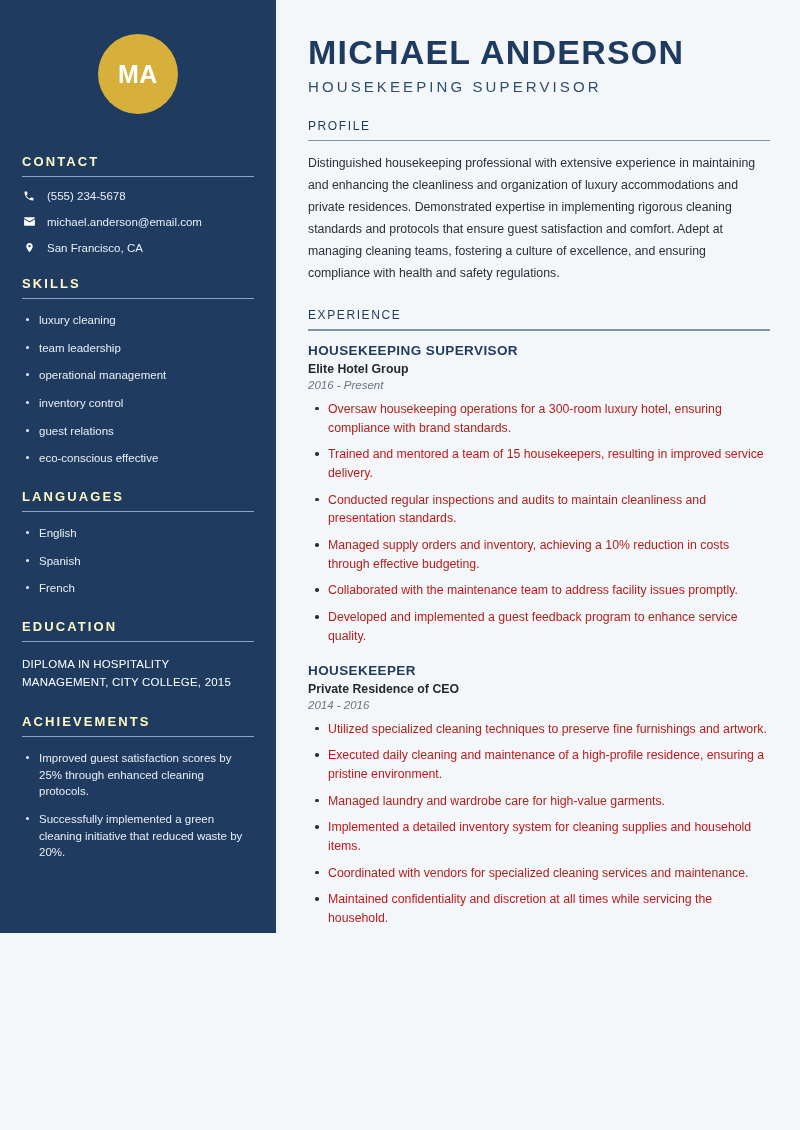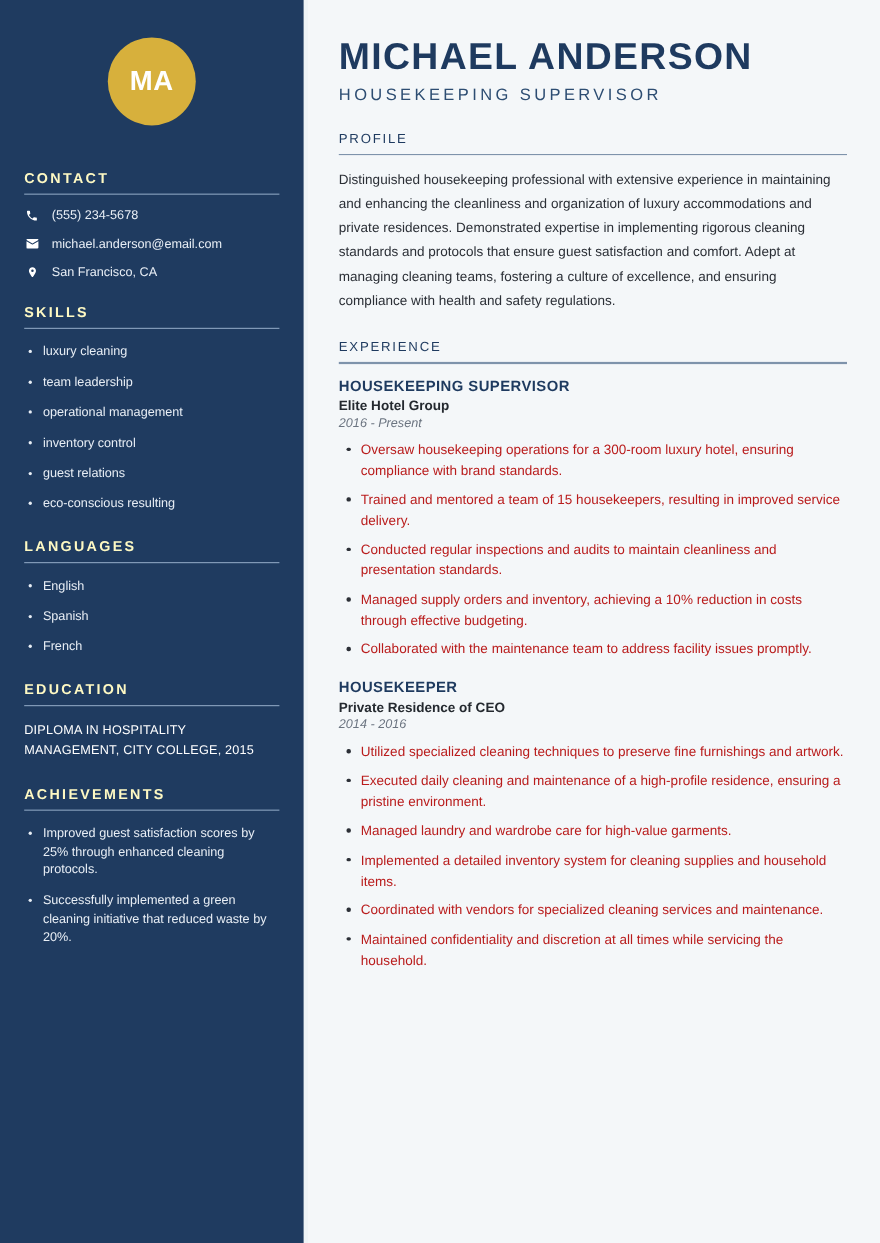--- a/index.html
+++ b/index.html
@@ -8,21 +8,21 @@
     font-family:"Liberation Sans", sans-serif;
     background:#f4f7f9;
     display:flex;
     overflow:hidden;
   }
 
   
   .sidebar {
     width:280px;
     min-width:280px;
-    height:1130px;
+    height:933px;
     background:#1f3b60;
     color:#ffffff;
     padding:0 22px;
     border-right:4px solid #eef3f6;
   }
   .avatar-wrap {
     display:flex;
     justify-content:center;
     padding-top:34px;
     padding-bottom:40px;
@@ -213,21 +213,21 @@
 
   <section class="side-section">
     <div class="side-heading">SKILLS</div>
     <div class="side-rule"></div>
     <ul class="side-list">
       <li>luxury cleaning</li>
       <li>team leadership</li>
       <li>operational management</li>
       <li>inventory control</li>
       <li>guest relations</li>
-      <li>eco-conscious resulting</li>
+      <li>eco-conscious effective</li>
     </ul>
   </section>
 
   <section class="side-section">
     <div class="side-heading">LANGUAGES</div>
     <div class="side-rule"></div>
     <ul class="side-list">
       <li>English</li>
       <li>Spanish</li>
       <li>French</li>
@@ -269,20 +269,21 @@
     <div class="exp-block">
       <div class="job-title">HOUSEKEEPING SUPERVISOR</div>
       <div class="job-company">Elite Hotel Group</div>
       <div class="job-dates">2016 - Present</div>
       <ul class="job-list">
         <li>Oversaw housekeeping operations for a 300-room luxury hotel, ensuring compliance with brand standards.</li>
         <li>Trained and mentored a team of 15 housekeepers, resulting in improved service delivery.</li>
         <li>Conducted regular inspections and audits to maintain cleanliness and presentation standards.</li>
         <li>Managed supply orders and inventory, achieving a 10% reduction in costs through effective budgeting.</li>
         <li>Collaborated with the maintenance team to address facility issues promptly.</li>
+        <li>Developed and implemented a guest feedback program to enhance service quality.</li>
       </ul>
     </div>
 
     <div class="exp-block">
       <div class="job-title">HOUSEKEEPER</div>
       <div class="job-company">Private Residence of CEO</div>
       <div class="job-dates">2014 - 2016</div>
       <ul class="job-list">
         <li>Utilized specialized cleaning techniques to preserve fine furnishings and artwork.</li>
         <li>Executed daily cleaning and maintenance of a high-profile residence, ensuring a pristine environment.</li>

